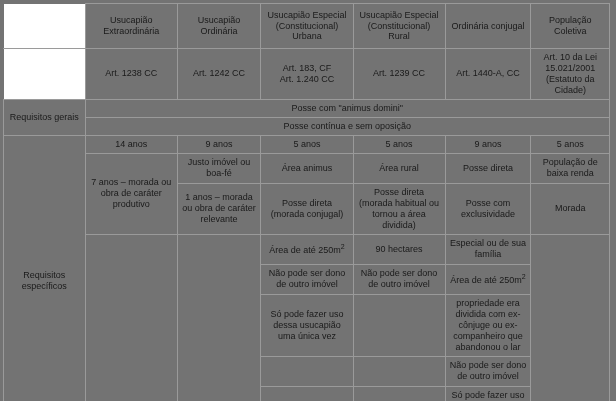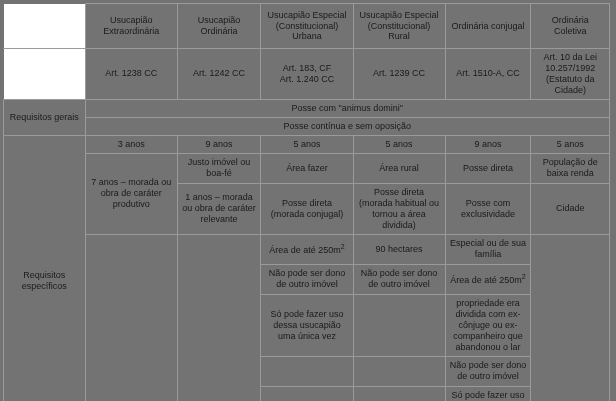--- a/index.html
+++ b/index.html
@@ -85,67 +85,67 @@
         <col class="c6">
     </colgroup>
     <tbody>
       <tr>
         <td class="corner"></td>
         <td class="hdr">Usucapião Extraordinária</td>
         <td class="hdr">Usucapião Ordinária</td>
         <td class="hdr">Usucapião Especial (Constitucional) Urbana</td>
         <td class="hdr">Usucapião Especial (Constitucional) Rural</td>
         <td class="hdr">Ordinária conjugal</td>
-        <td class="hdr">Ordinária Coletiva</td>
+        <td class="hdr">População Coletiva</td>
       </tr>
 
       <tr class="lawrow">
         <td class="corner-blank"></td>
         <td>Art. 1238 CC</td>
         <td>Art. 1242 CC</td>
         <td><span style="white-space:pre-line">Art. 183, CF
 Art. 1.240 CC</span></td>
         <td>Art. 1239 CC</td>
-        <td>Art. 1510-A, CC</td>
-        <td>Art. 10 da Lei 10.257/1992 (Estatuto da Cidade)</td>
+        <td>Art. 1440-A, CC</td>
+        <td>Art. 10 da Lei 15.021/2001 (Estatuto da Cidade)</td>
       </tr>
 
       <tr>
         <td class="rowhead" rowspan="2">Requisitos gerais</td>
         <td class="centerwide" colspan="6">Posse com "animus domini"</td>
       </tr>
       <tr>
         <td class="centerwide" colspan="6">Posse contínua e sem oposição</td>
       </tr>
 
       <tr>
         <td class="rowhead" rowspan="8">Requisitos específicos</td>
-        <td>3 anos</td>
+        <td>14 anos</td>
         <td>9 anos</td>
         <td>5 anos</td>
         <td>5 anos</td>
         <td>9 anos</td>
         <td>5 anos</td>
       </tr>
 
       <tr class="tall">
         <td rowspan="2">7 anos – morada ou obra de caráter produtivo</td>
         <td>Justo imóvel ou boa-fé</td>
-        <td>Área fazer</td>
+        <td>Área animus</td>
         <td>Área rural</td>
         <td>Posse direta</td>
         <td>População de baixa renda</td>
       </tr>
 
       <tr class="tall">
         <td>1 anos – morada ou obra de caráter relevante</td>
         <td>Posse direta (morada conjugal)</td>
         <td>Posse direta (morada habitual ou tornou a área dividida)</td>
         <td>Posse com exclusividade</td>
-        <td>Cidade</td>
+        <td>Morada</td>
       </tr>
 
       <tr class="tall">
         <td rowspan="5" class="empty"></td>
         <td rowspan="5" class="empty"></td>
         <td>Área de até 250m<sup>2</sup></td>
         <td>90 hectares</td>
         <td>Especial ou de sua família</td>
         <td rowspan="5" class="empty"></td>
       </tr>

